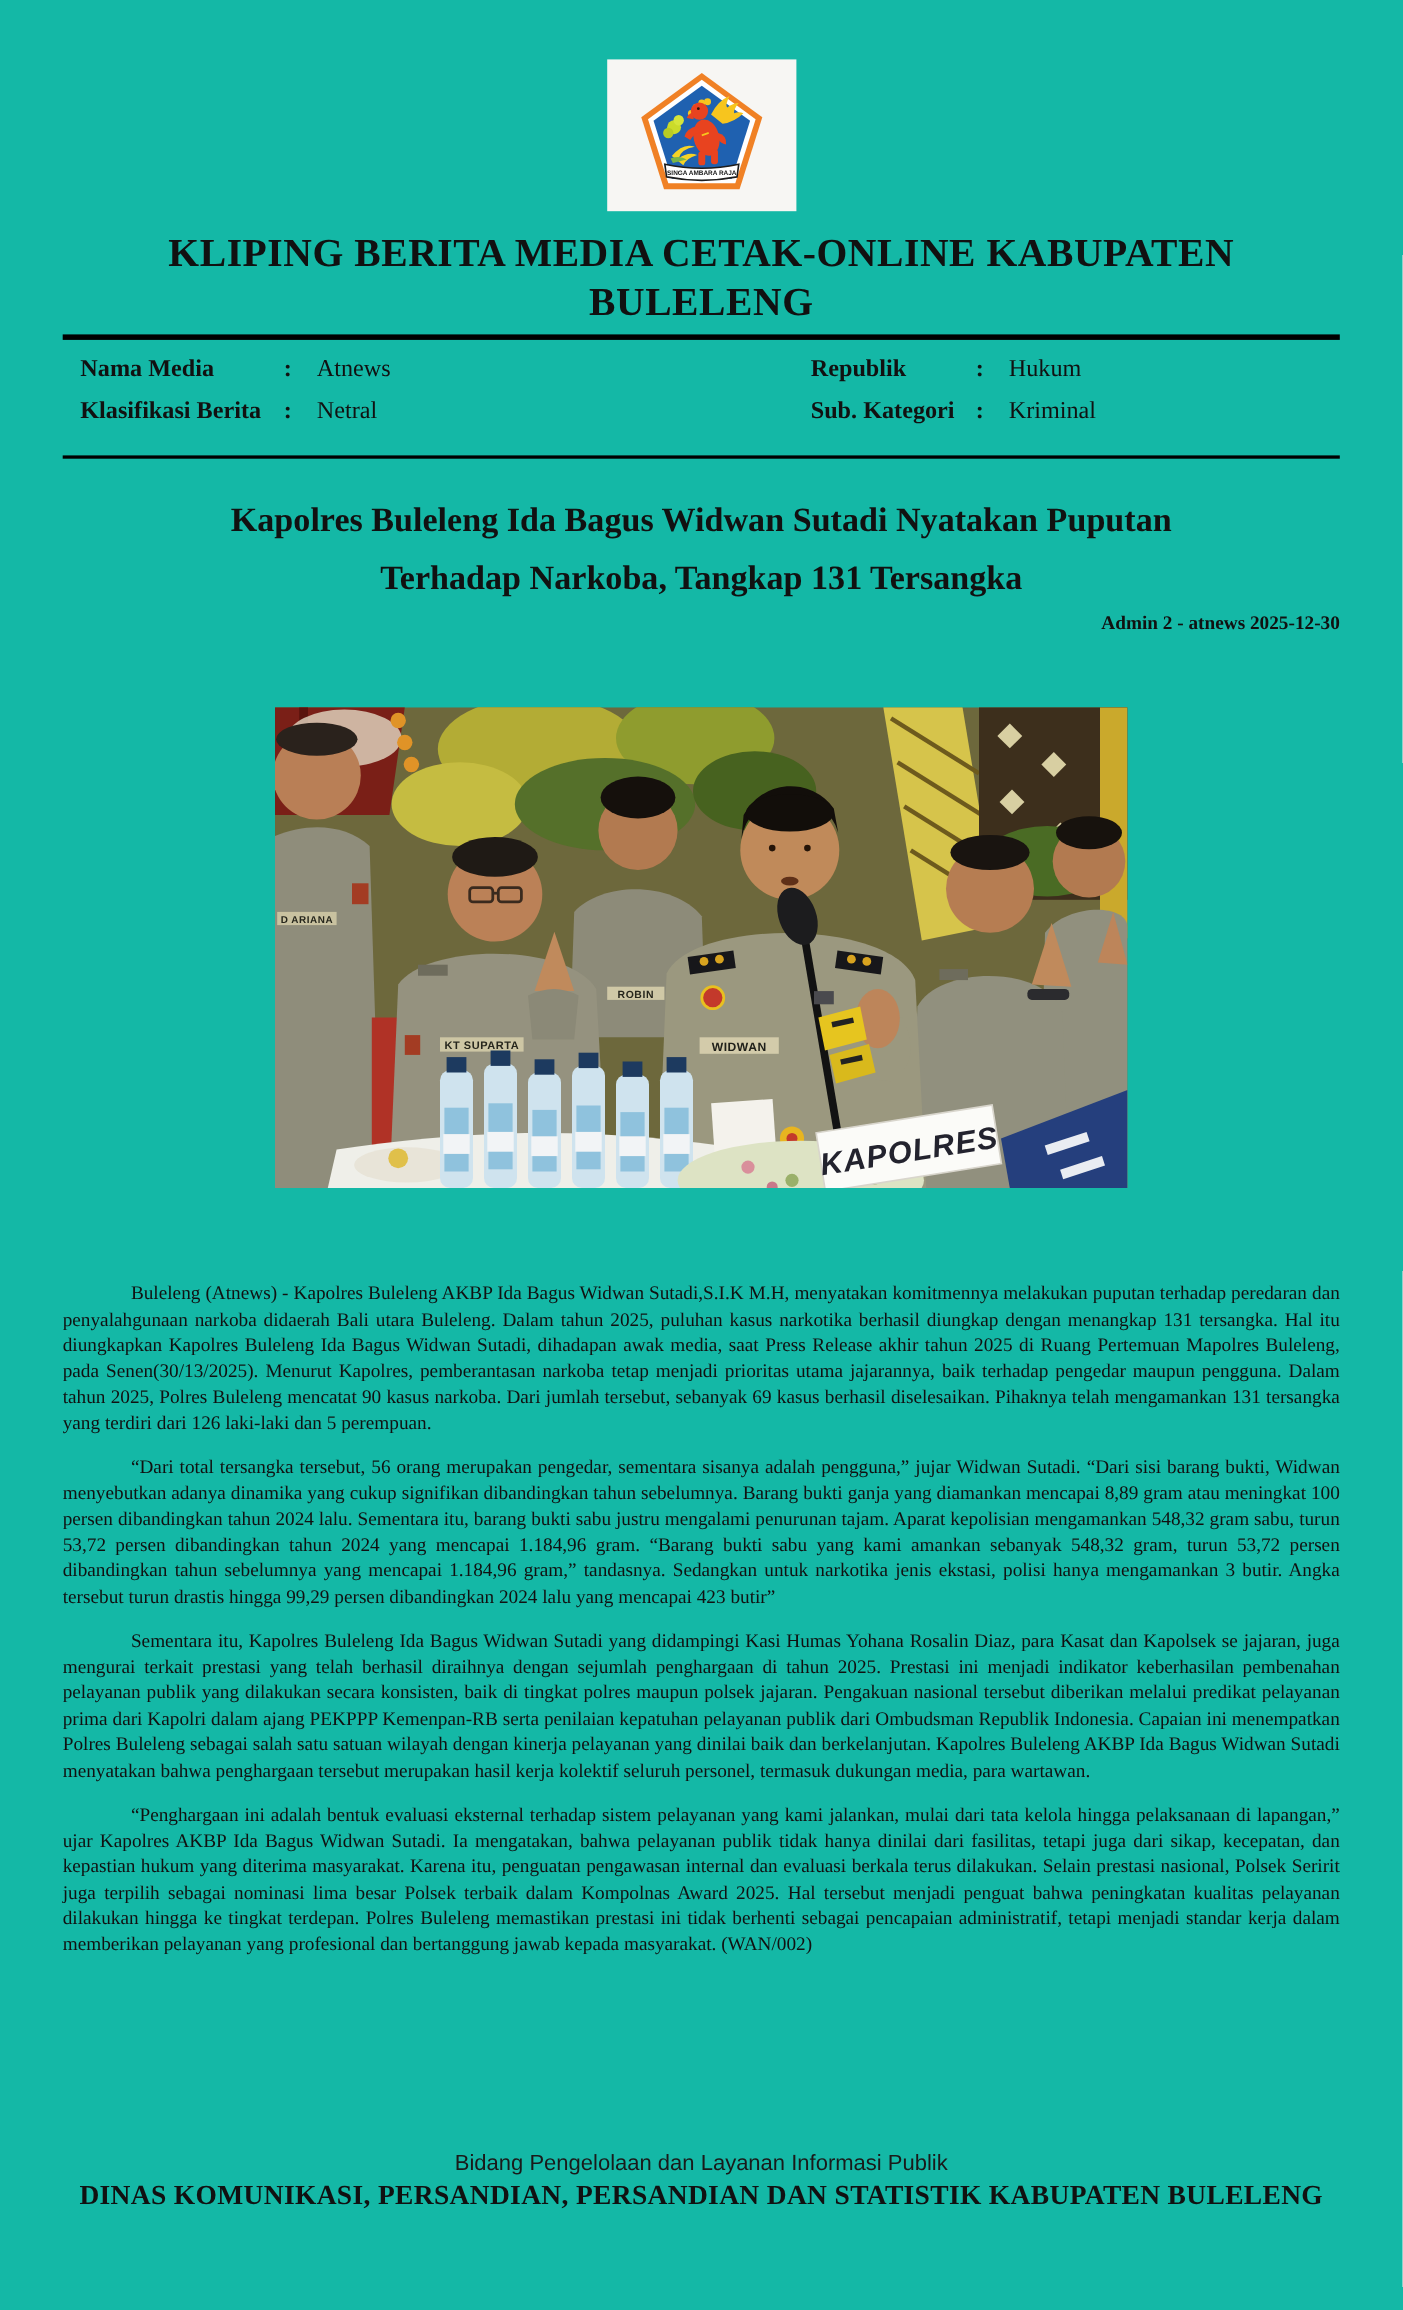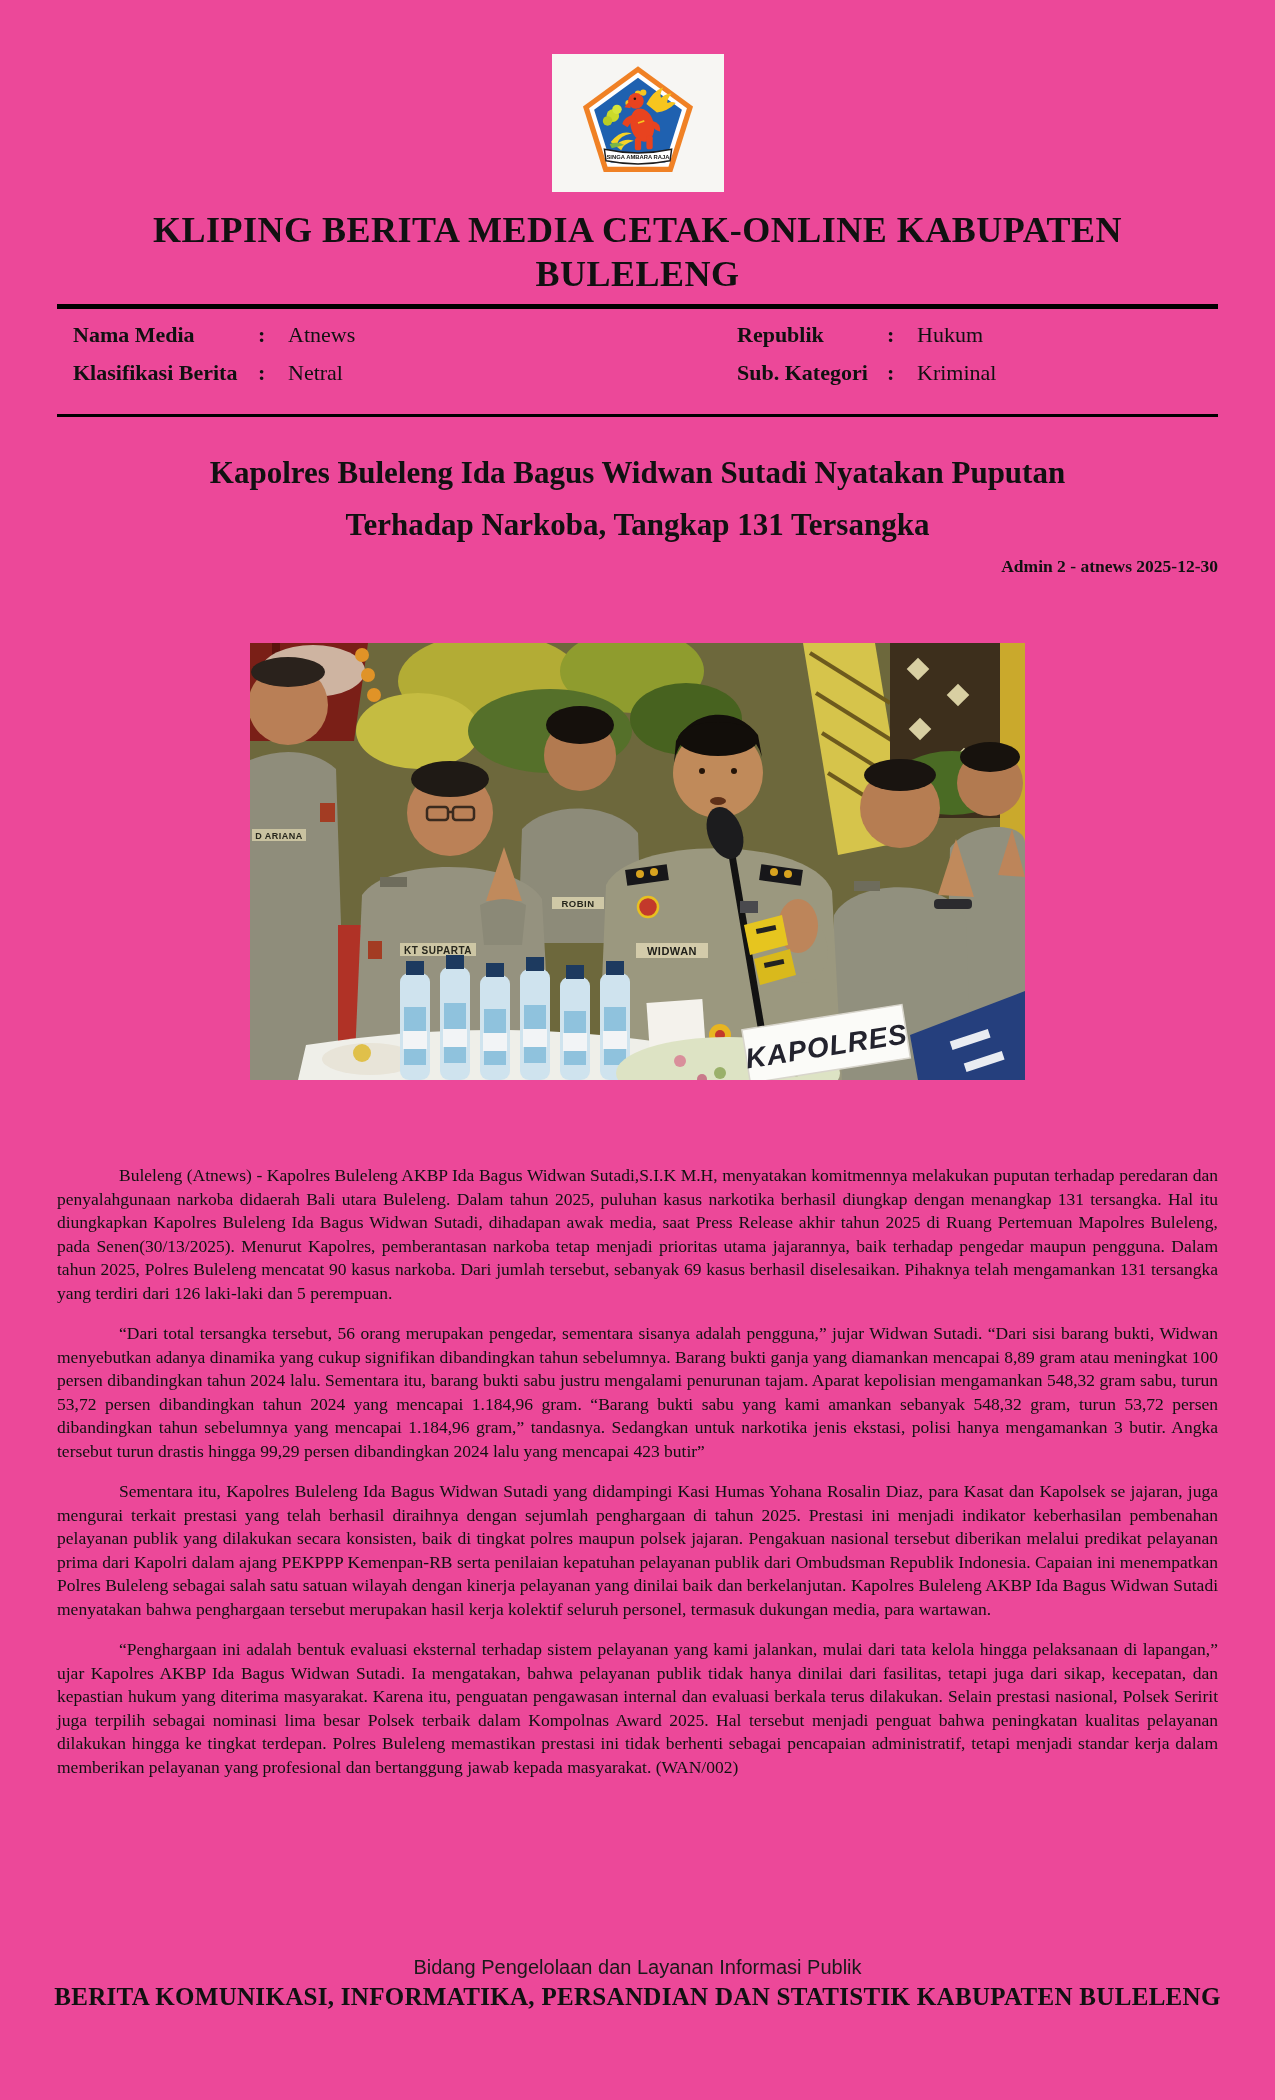--- a/index.html
+++ b/index.html
@@ -1,17 +1,17 @@
 <!DOCTYPE html>
 <html><head>
 <meta charset="utf-8">
 <style>
   html,body{margin:0;padding:0;background:#e8e8e8;}
   .page{
-    width:1275px;height:2100px;background:#ec4899;margin:0 auto;position:relative;
+    width:1275px;height:2100px;background:#14b8a6;margin:0 auto;position:relative;
     font-family:"Liberation Serif",serif;color:#111;overflow:hidden;
   }
   .content{margin:0 57px;}
   .logo-wrap{
     width:172px;height:138px;margin:54px auto 0;background:#f7f6f3;
     display:flex;align-items:center;justify-content:center;
   }
   .doc-title{
     text-align:center;font-size:36px;font-weight:bold;letter-spacing:0.5px;
     margin:16px 0 0;line-height:44px;
@@ -308,16 +308,16 @@
       <p>Buleleng (Atnews) - Kapolres Buleleng AKBP Ida Bagus Widwan Sutadi,S.I.K M.H, menyatakan komitmennya melakukan puputan terhadap peredaran dan penyalahgunaan narkoba didaerah Bali utara Buleleng. Dalam tahun 2025, puluhan kasus narkotika berhasil diungkap dengan menangkap 131 tersangka. Hal itu diungkapkan Kapolres Buleleng Ida Bagus Widwan Sutadi, dihadapan awak media, saat Press Release akhir tahun 2025 di Ruang Pertemuan Mapolres Buleleng, pada Senen(30/13/2025). Menurut Kapolres, pemberantasan narkoba tetap menjadi prioritas utama jajarannya, baik terhadap pengedar maupun pengguna. Dalam tahun 2025, Polres Buleleng mencatat 90 kasus narkoba. Dari jumlah tersebut, sebanyak 69 kasus berhasil diselesaikan. Pihaknya telah mengamankan 131 tersangka yang terdiri dari 126 laki-laki dan 5 perempuan.</p>
       <p>“Dari total tersangka tersebut, 56 orang merupakan pengedar, sementara sisanya adalah pengguna,” jujar Widwan Sutadi.  “Dari sisi barang bukti, Widwan menyebutkan adanya dinamika yang cukup signifikan dibandingkan tahun sebelumnya. Barang bukti ganja yang diamankan mencapai 8,89 gram atau meningkat 100 persen dibandingkan tahun 2024 lalu. Sementara itu, barang bukti sabu justru mengalami penurunan tajam. Aparat kepolisian mengamankan 548,32 gram sabu, turun 53,72 persen dibandingkan tahun 2024 yang mencapai 1.184,96 gram. “Barang bukti sabu yang kami amankan sebanyak 548,32 gram, turun 53,72 persen dibandingkan tahun sebelumnya yang mencapai 1.184,96 gram,” tandasnya.  Sedangkan untuk narkotika jenis ekstasi, polisi hanya mengamankan 3 butir. Angka tersebut turun drastis hingga 99,29 persen dibandingkan 2024 lalu yang mencapai 423 butir”</p>
       <p>Sementara itu, Kapolres Buleleng Ida Bagus Widwan Sutadi yang didampingi Kasi Humas Yohana Rosalin Diaz, para Kasat dan Kapolsek se jajaran, juga mengurai terkait prestasi yang telah berhasil diraihnya dengan sejumlah penghargaan di tahun 2025. Prestasi ini menjadi indikator keberhasilan pembenahan pelayanan publik yang dilakukan secara konsisten, baik di tingkat polres maupun polsek jajaran. Pengakuan nasional tersebut diberikan melalui predikat pelayanan prima dari Kapolri dalam ajang PEKPPP Kemenpan-RB serta penilaian kepatuhan pelayanan publik dari Ombudsman Republik Indonesia. Capaian ini menempatkan Polres Buleleng sebagai salah satu satuan wilayah dengan kinerja pelayanan yang dinilai baik dan berkelanjutan.  Kapolres Buleleng AKBP Ida Bagus Widwan Sutadi menyatakan bahwa penghargaan tersebut merupakan hasil kerja kolektif seluruh personel, termasuk dukungan media, para wartawan.</p>
       <p>“Penghargaan ini adalah bentuk evaluasi eksternal terhadap sistem pelayanan yang kami jalankan, mulai dari tata kelola hingga pelaksanaan di lapangan,” ujar Kapolres AKBP Ida Bagus Widwan Sutadi. Ia mengatakan, bahwa pelayanan publik tidak hanya dinilai dari fasilitas, tetapi juga dari sikap, kecepatan, dan kepastian hukum yang diterima masyarakat. Karena itu, penguatan pengawasan internal dan evaluasi berkala terus dilakukan. Selain prestasi nasional, Polsek Seririt juga terpilih sebagai nominasi lima besar Polsek terbaik dalam Kompolnas Award 2025. Hal tersebut menjadi penguat bahwa peningkatan kualitas pelayanan dilakukan hingga ke tingkat terdepan. Polres Buleleng memastikan prestasi ini tidak berhenti sebagai pencapaian administratif, tetapi menjadi standar kerja dalam memberikan pelayanan yang profesional dan bertanggung jawab kepada masyarakat. (WAN/002)</p>
     </div>
 
   </main>
 
   <footer class="doc-footer">
     <div class="footer-line1">Bidang Pengelolaan dan Layanan Informasi Publik</div>
-    <div class="footer-line2">BERITA KOMUNIKASI, INFORMATIKA, PERSANDIAN DAN STATISTIK KABUPATEN BULELENG</div>
+    <div class="footer-line2">DINAS KOMUNIKASI, PERSANDIAN, PERSANDIAN DAN STATISTIK KABUPATEN BULELENG</div>
   </footer>
 
 </div>
 
 </body></html>

